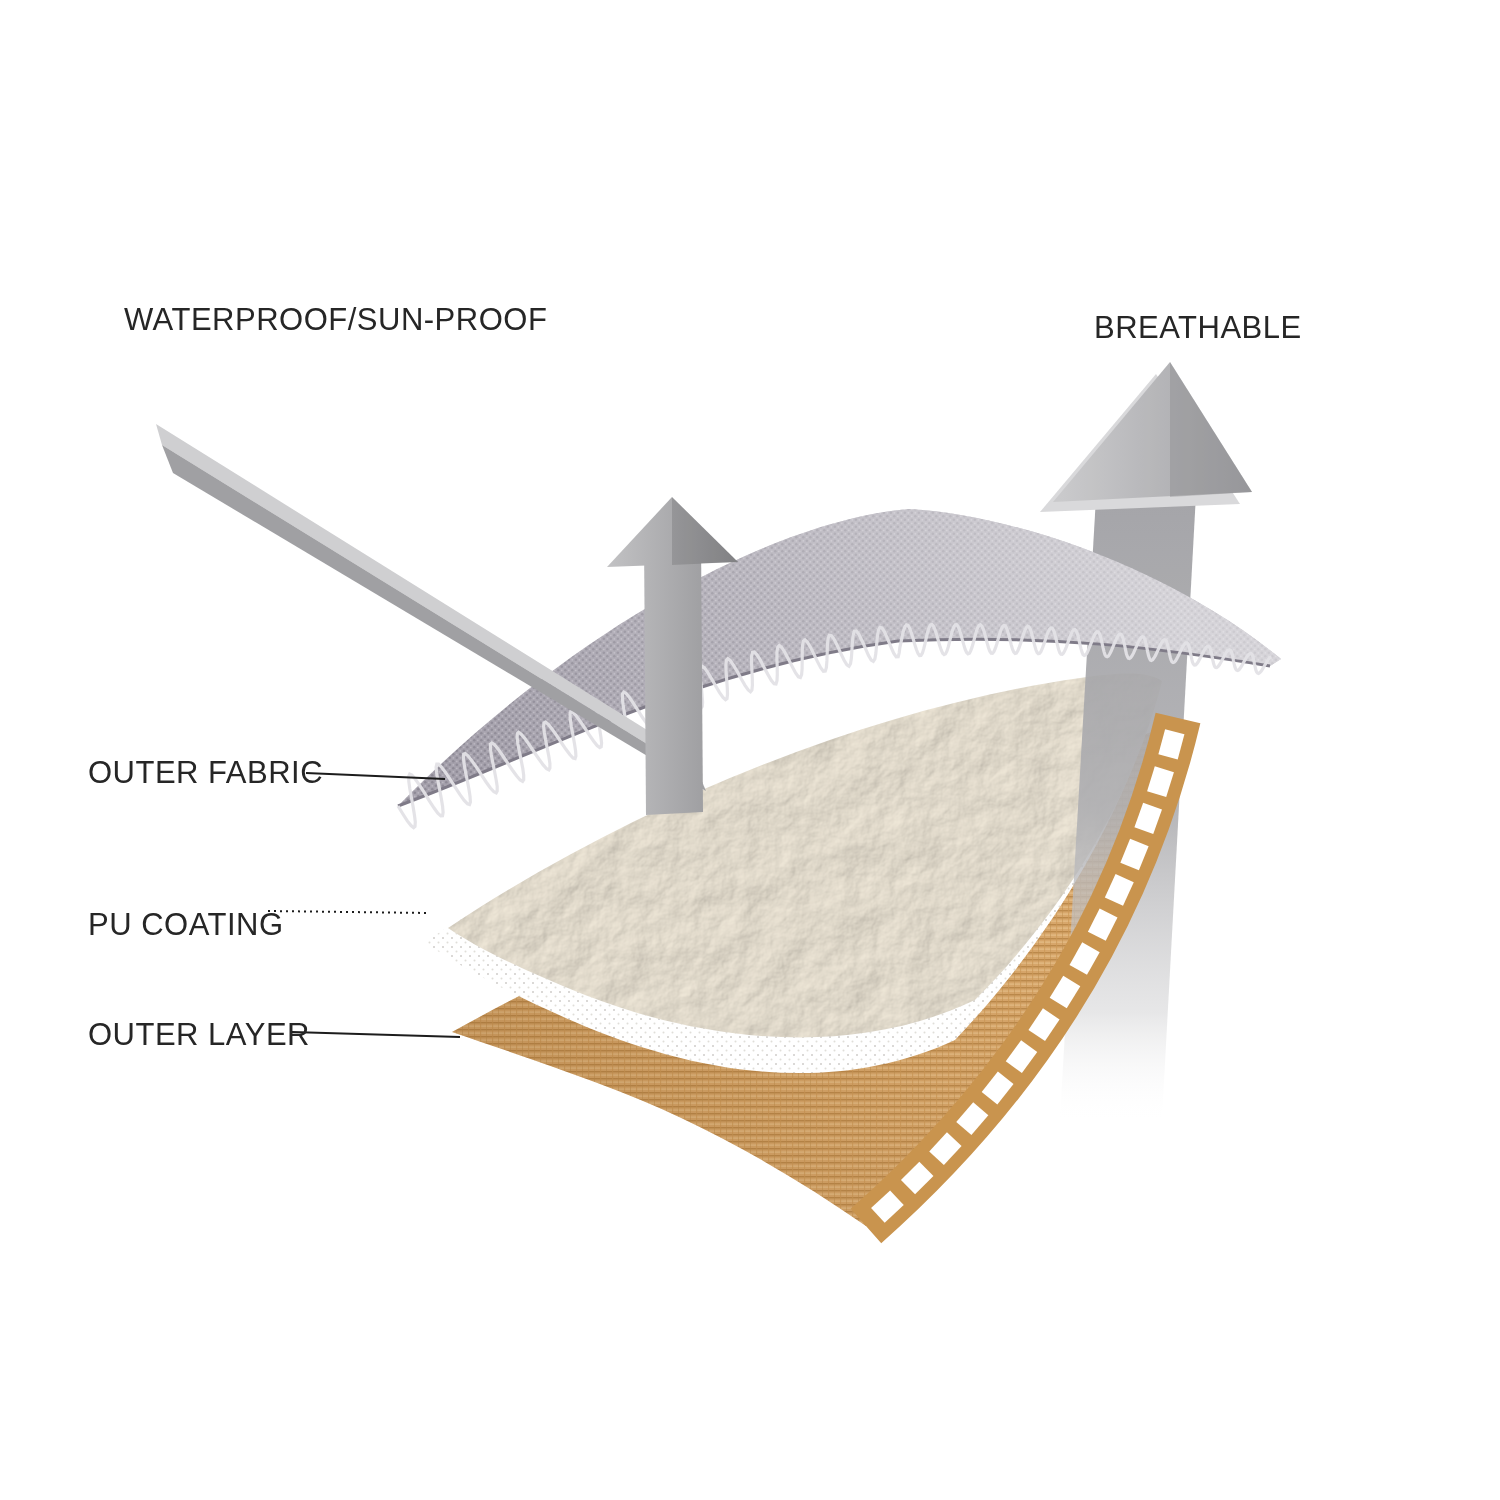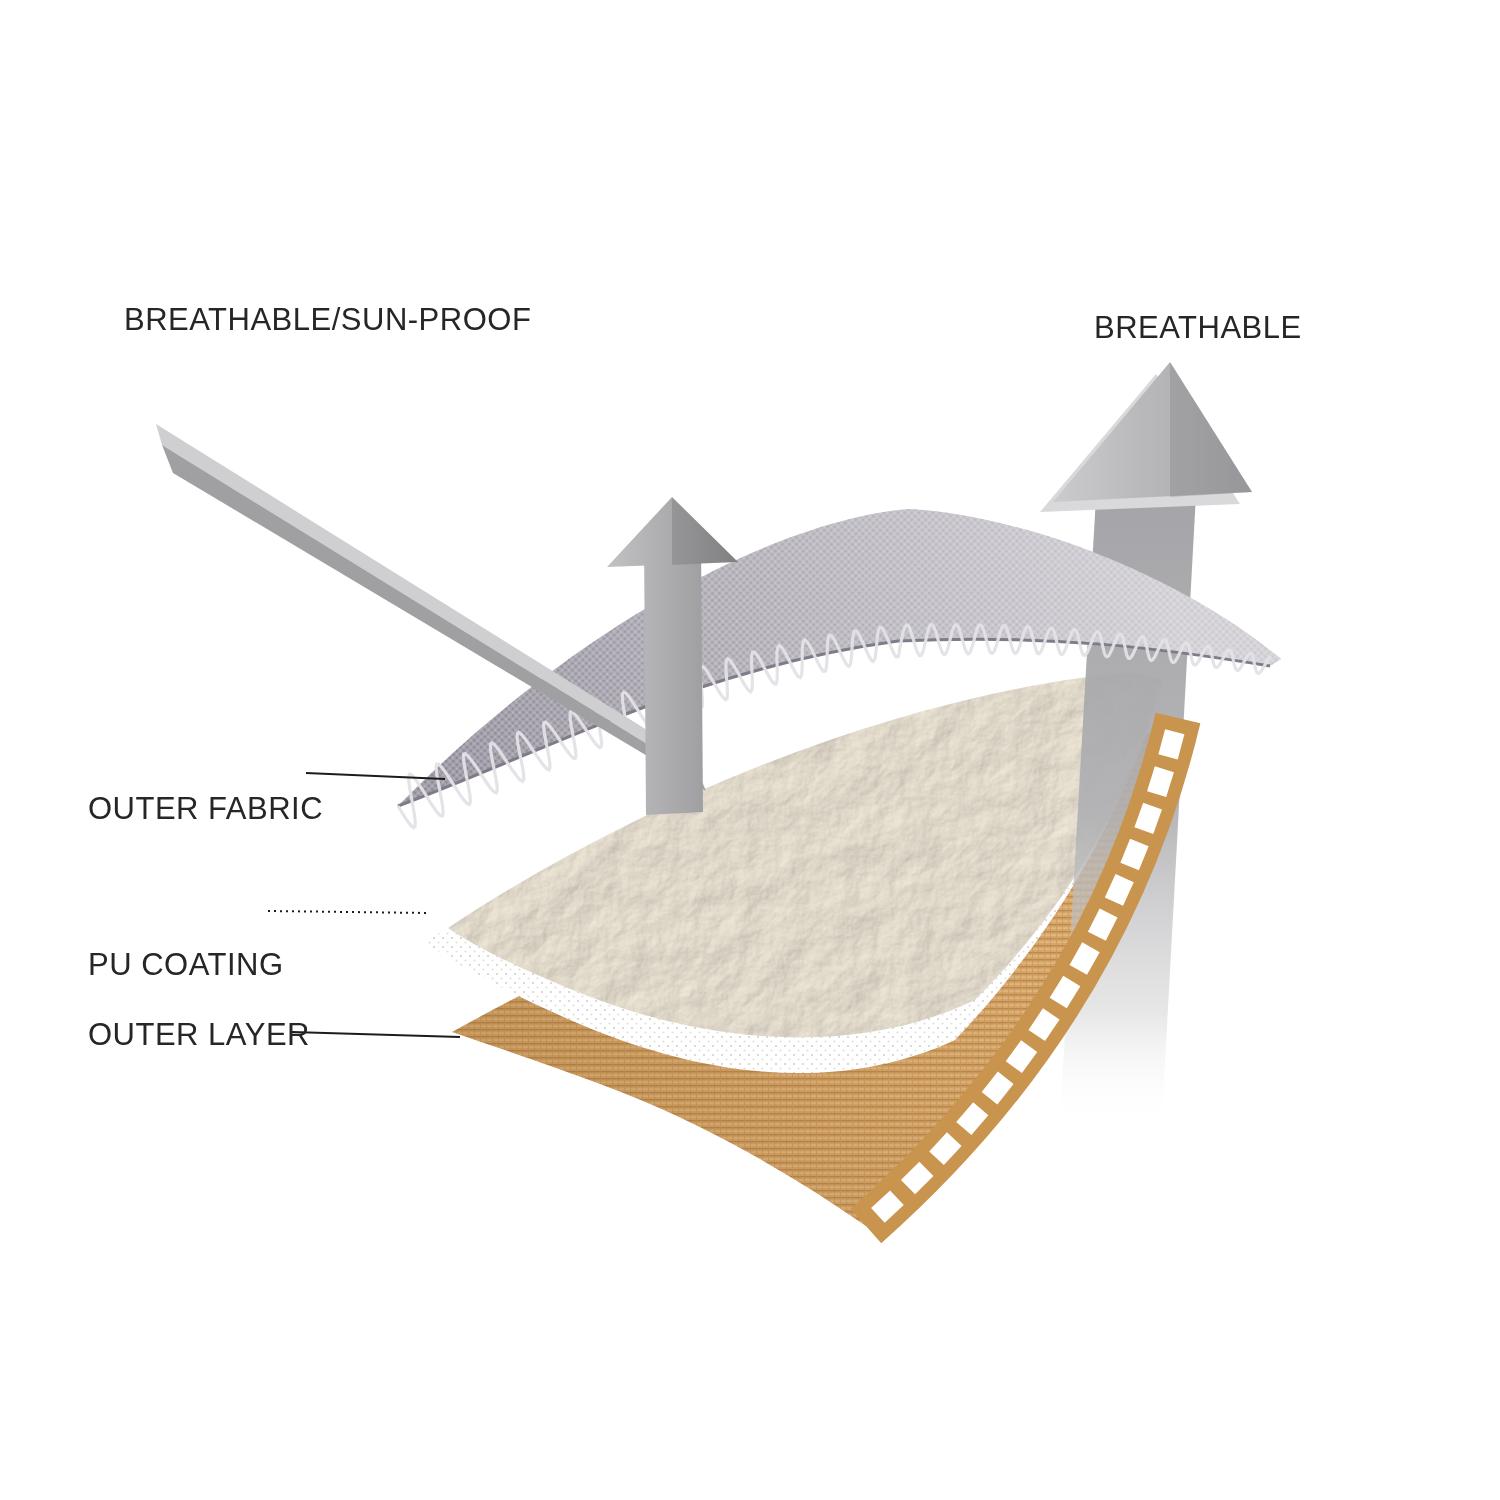--- a/index.html
+++ b/index.html
@@ -132,18 +132,18 @@
       <polygon points="644,540 701,537 703,812 646,815" fill="url(#smallGrad)"></polygon>
       <polygon points="672,497 607,567 738,562" fill="url(#smallGrad)"></polygon>
       <polygon points="672,497 738,562 672,565" fill="#000000" opacity="0.12"></polygon>
     </g>
 
     <line x1="306" y1="773" x2="445" y2="779" stroke="#1c1c1c" stroke-width="2"></line>
     <line x1="268" y1="911" x2="430" y2="913" stroke="#1c1c1c" stroke-width="2" stroke-dasharray="2 4"></line>
     <line x1="292" y1="1032" x2="460" y2="1037" stroke="#1c1c1c" stroke-width="2"></line>
   </svg>
 
-  <div class="lbl" style="left:124px;top:303px;">BREATHABLE/SUN-PROOF</div>
+  <div class="lbl" style="left:124px;top:303px;">WATERPROOF/SUN-PROOF</div>
   <div class="lbl" style="left:1094px;top:303px;margin-top:8px;">BREATHABLE</div>
-  <div class="lbl" style="left:88px;top:756px;margin-top:36px;">OUTER FABRIC</div>
-  <div class="lbl" style="left:88px;top:948px;">PU COATING</div>
+  <div class="lbl" style="left:88px;top:756px;">OUTER FABRIC</div>
+  <div class="lbl" style="left:88px;top:908px;">PU COATING</div>
   <div class="lbl" style="left:88px;top:1018px;">OUTER LAYER</div>
 </div>
 
 </body></html>

